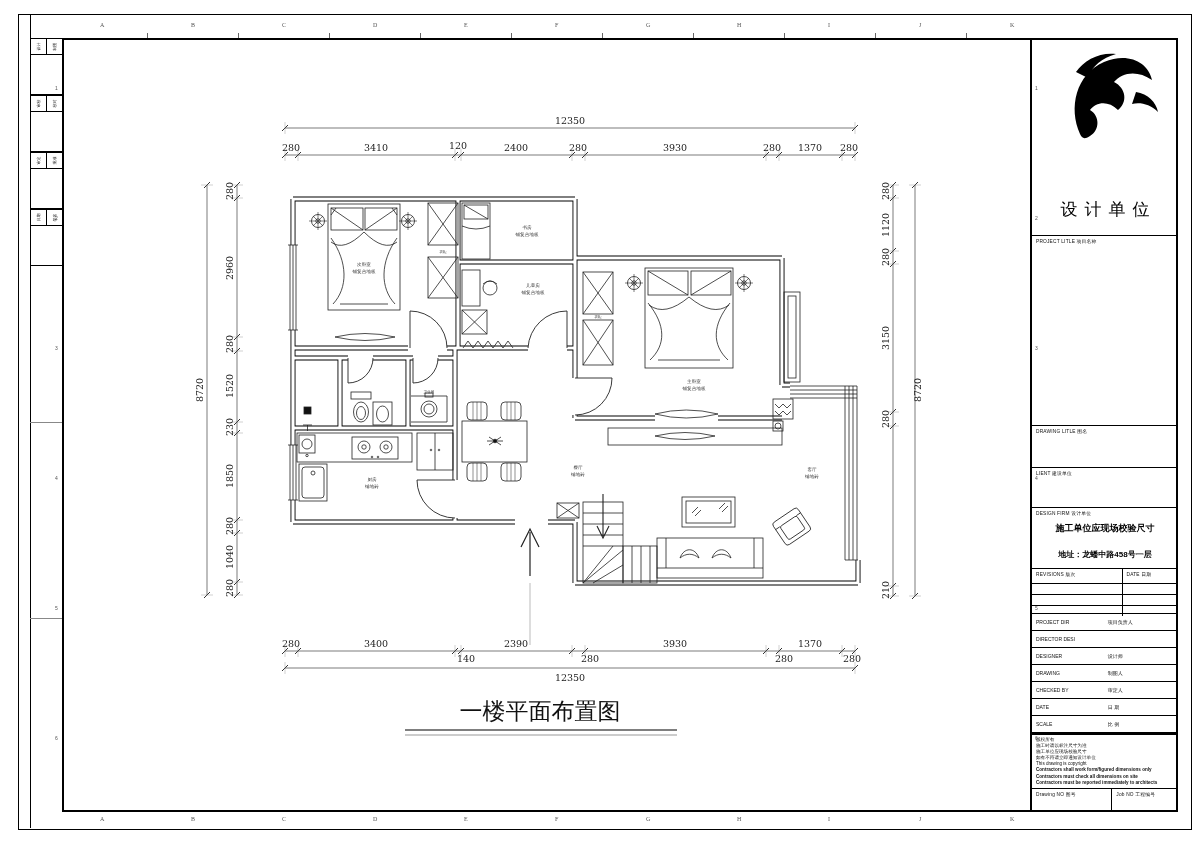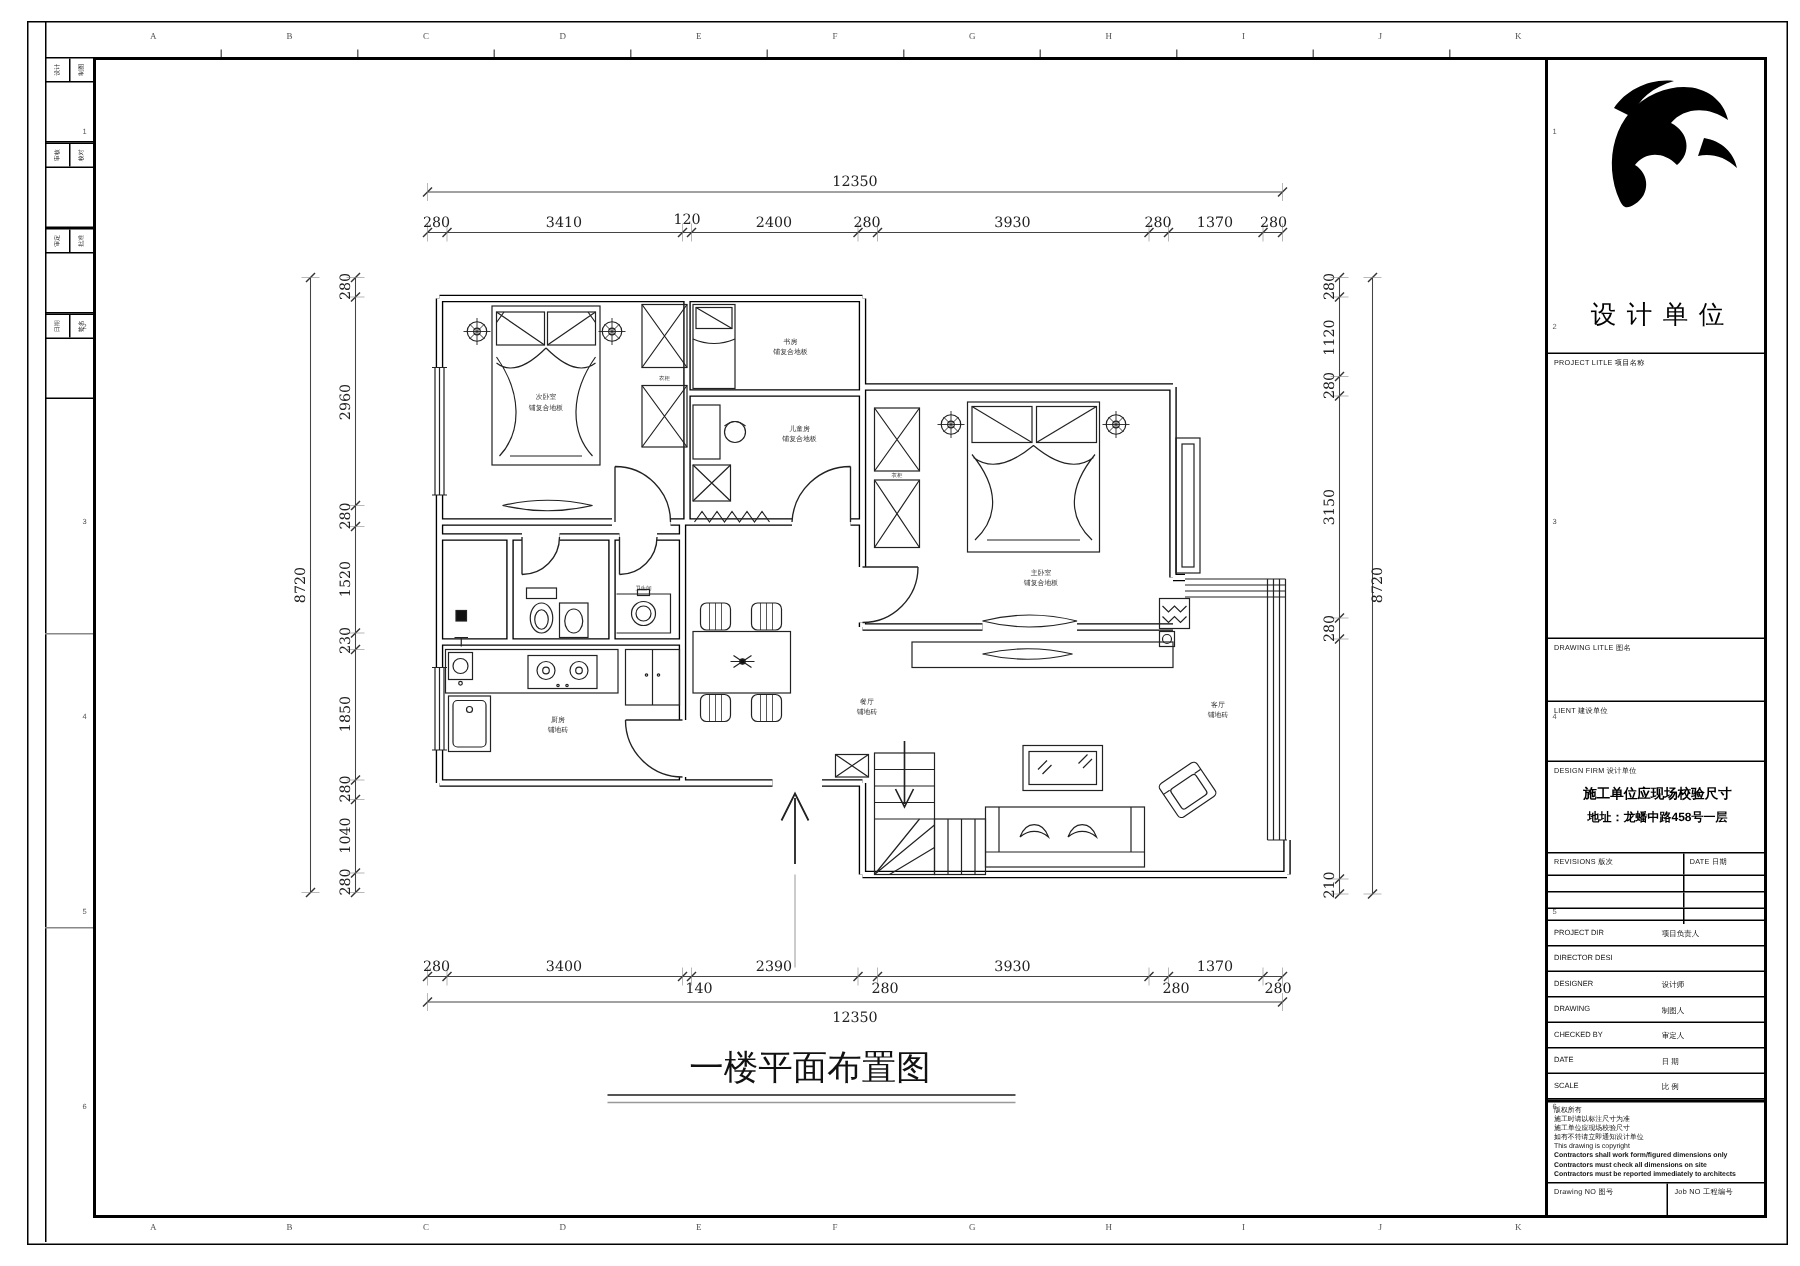--- a/index.html
+++ b/index.html
@@ -26,21 +26,21 @@
   #title-block{left:1032px;top:38px;width:146px;height:774px;font-size:5px;color:#111;}
   .tb-sec{position:relative;border-bottom:0.8px solid #000;box-sizing:border-box;padding:2px 4px;}
   .tb-label{font-size:4.8px;color:#111;letter-spacing:0.2px;}
   #tb-logo{height:197px;border-bottom:0.8px solid #000;position:relative;}
   #tb-brand{position:absolute;left:0;right:0;bottom:14px;text-align:center;font-family:"DejaVu Serif",serif;font-size:17px;letter-spacing:7px;color:#000;text-indent:7px;}
   #tb-project{height:190px;}
   #tb-drawing{height:42px;}
   #tb-client{height:40px;}
   #tb-firm{height:61px;}
   .tb-firm-name{text-align:center;font-weight:bold;font-size:9px;margin-top:6px;color:#000;}
-  .tb-firm-addr{text-align:center;font-weight:bold;font-size:8px;margin-top:3px;color:#000;}
+  .tb-firm-addr{text-align:center;font-weight:bold;font-size:8px;margin-top:14px;color:#000;}
   #tb-rev{height:45px;padding:0;}
   .tb-rev-head{display:flex;height:14px;border-bottom:0.8px solid #000;}
   .tb-rev-head span{padding:2px 4px;}
   .tb-rev-col1{width:62%;border-right:0.8px solid #000;box-sizing:border-box;}
   .tb-rev-col2{flex:1;}
   .tb-rev-row{display:flex;height:10px;border-bottom:0.8px solid #000;}
   .tb-rev-row:last-child{border-bottom:none;}
   .tb-prow{display:flex;height:17px;border-bottom:0.8px solid #000;box-sizing:border-box;align-items:center;padding:0 4px;}
   .tb-prow .en{width:52%;font-size:5px;}
   .tb-prow .cn{font-size:5px;}

